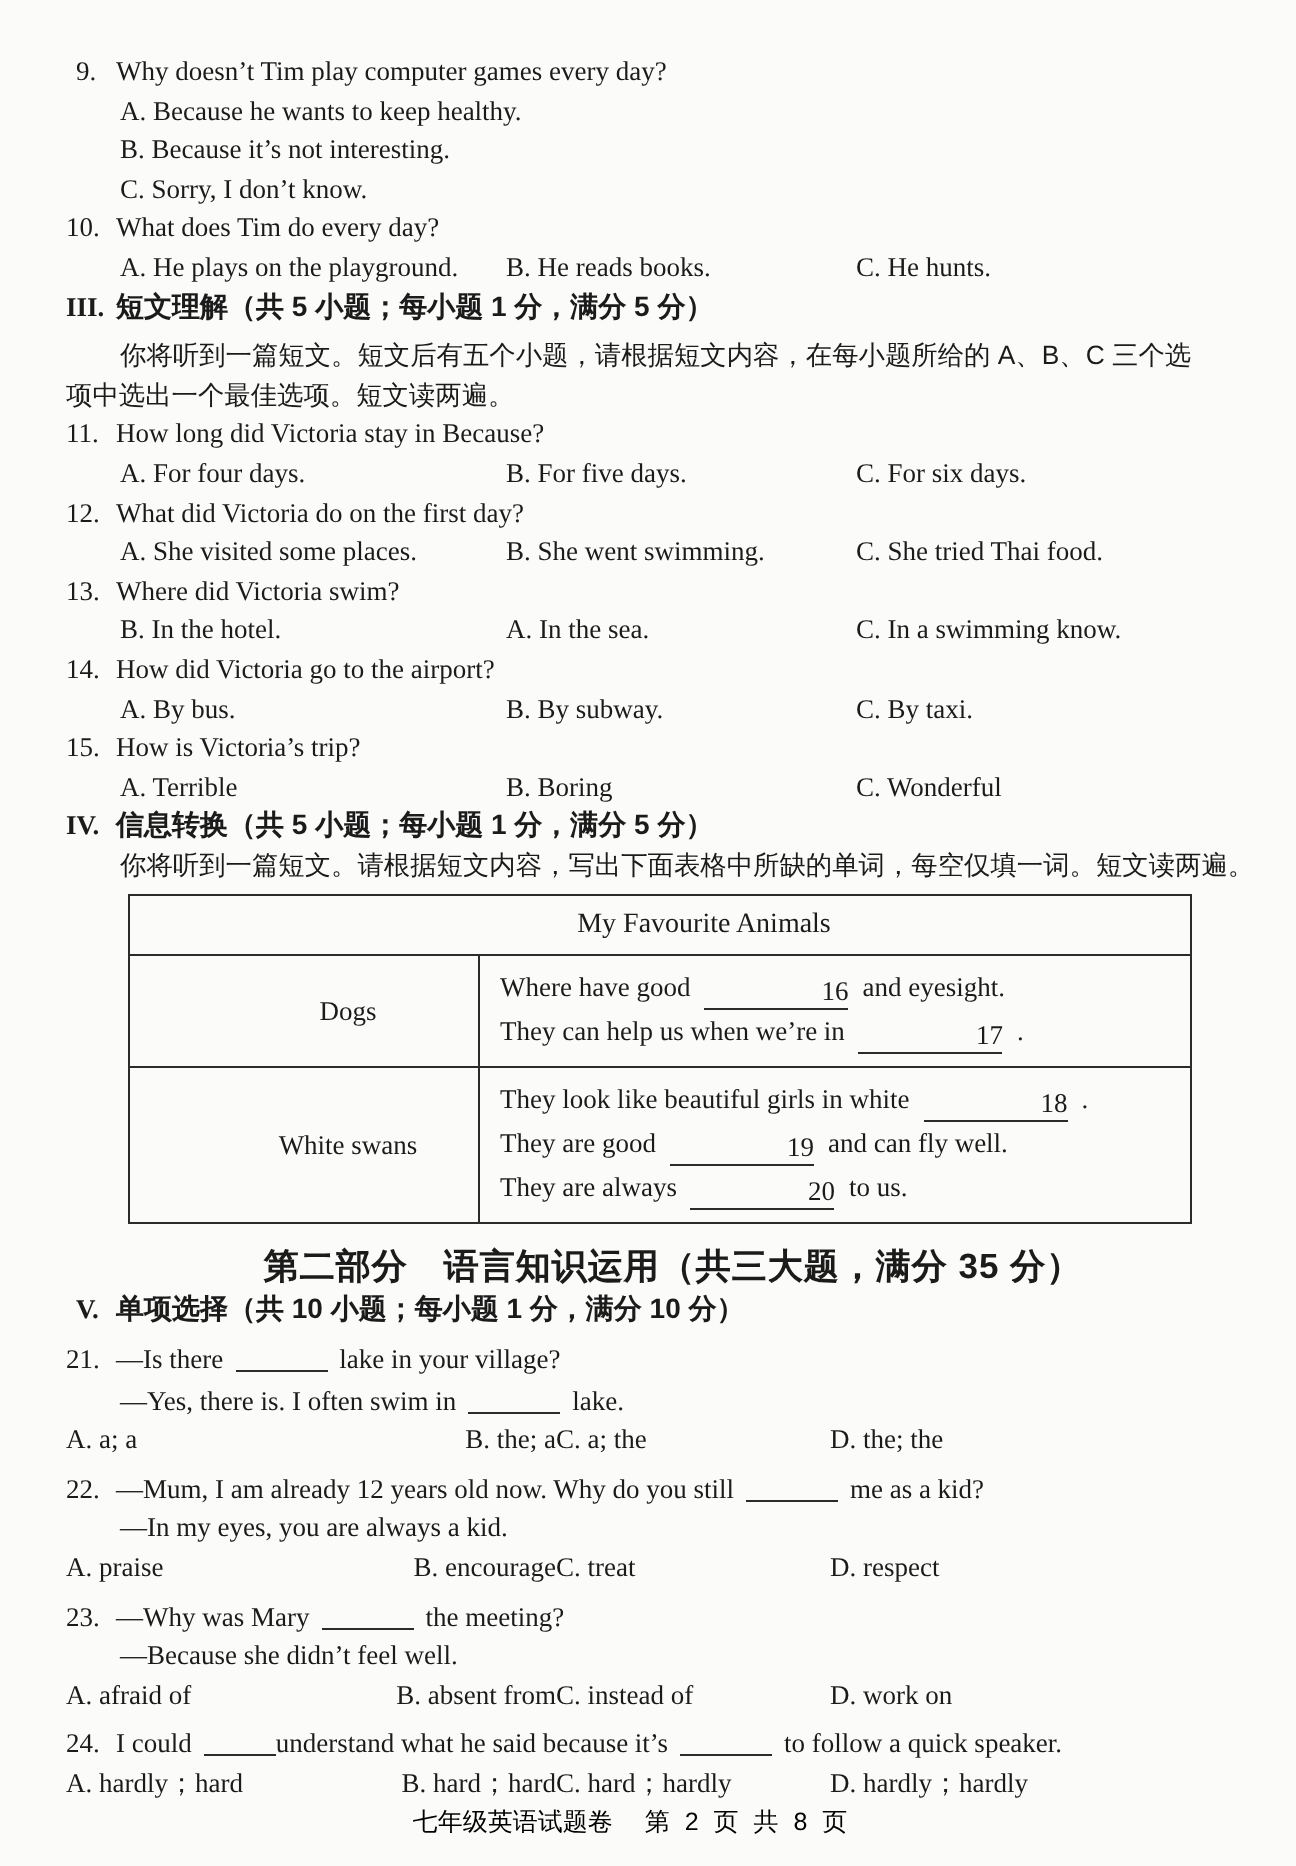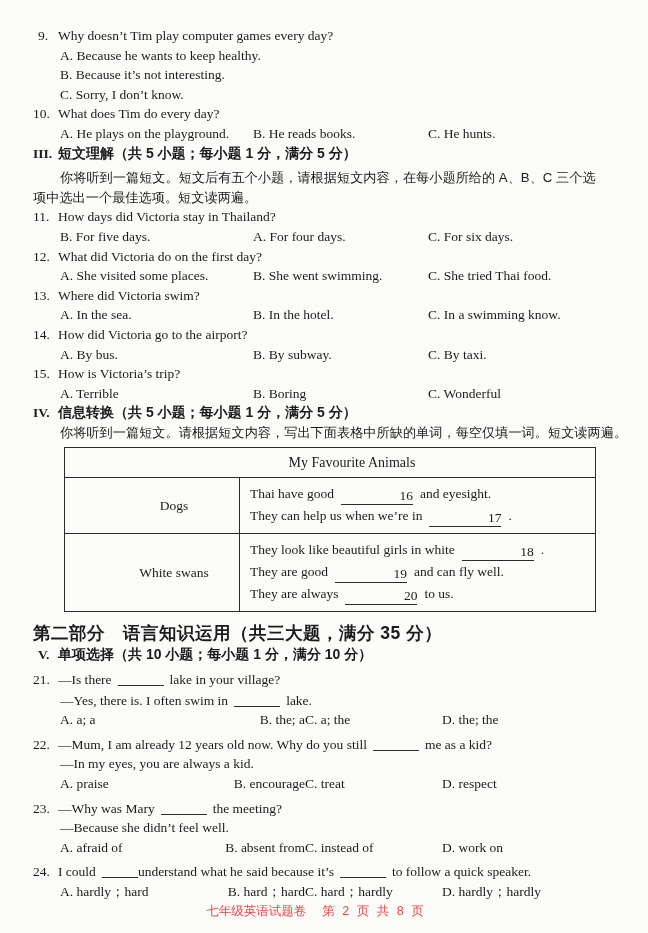--- a/index.html
+++ b/index.html
@@ -10,44 +10,44 @@
   }
   .content{position:absolute;left:33px;top:26px;width:607px;}
   .line{line-height:19.6px;white-space:nowrap;}
   .qnum{display:inline-block;min-width:22px;margin-right:3px;}
   .qnum.d1{padding-left:5px;min-width:17px;}
   .ind{margin-left:27px;}
   .opts3{display:flex;margin-left:27px;}
   .opts3>span{flex:0 0 auto;}
   .opts3>span:nth-child(1){width:193px;}
   .opts3>span:nth-child(2){width:175px;}
-  .opts4{display:flex;margin-left:27px;}
+  .opts4{display:flex;}
   .opts4>span{flex:0 0 auto;}
   .opts4>span:nth-child(1){width:122px;}
   .opts4>span:nth-child(2){width:123px;text-align:right;}
   .opts4>span:nth-child(3){width:137px;}
   .sech{font-weight:bold;}
   .sech .sectitle{font-family:"Liberation Sans","DejaVu Sans",sans-serif;font-size:14px;}
   .instr{font-family:"Liberation Sans","DejaVu Sans",sans-serif;font-size:13.2px;}
   .blank{display:inline-block;border-bottom:1px solid #2b2b2b;text-align:right;
          height:16px;line-height:16px;vertical-align:-2px;}
   .b46{width:46px;margin:0 6px;}
   .b36{width:36px;margin:0 0 0 6px;}
   .bnum{width:72px;margin:0 7px;}
   table.ltab{border-collapse:collapse;margin:5px 0 0 31px;width:532px;}
   .ltab td{border:1.5px solid #2b2b2b;padding-left:45px;}
   .ltab .ttl{text-align:center;height:27px;font-size:14px;}
   .ltab .animal{width:128px;text-align:center;}
   .ltab .desc{padding:5px 6px 6px 10px;}
   .ltab .desc .line{line-height:21.5px;}
-  .part2{margin-top:9px;text-align:left;font-family:"Liberation Sans","DejaVu Sans",sans-serif;
+  .part2{margin-top:9px;text-align:center;font-family:"Liberation Sans","DejaVu Sans",sans-serif;
          font-weight:bold;font-size:17.5px;letter-spacing:.5px;}
   .mt2{margin-top:0;} .mt4{margin-top:4px;} .mt5{margin-top:5px;}
   .footer{position:absolute;left:0;right:16px;top:903px;text-align:center;
-          font-family:"Liberation Sans","DejaVu Sans",sans-serif;font-size:12.5px;color:#ef4444;}
+          font-family:"Liberation Sans","DejaVu Sans",sans-serif;font-size:12.5px;color:#000000;}
   .footer .pg{margin-left:16px;letter-spacing:2px;}
 </style>
 </head>
 <body>
 
 <div class="page">
   <div class="content">
 
     <div class="line">
       <span class="qnum d1">9.</span><span>Why doesn’t Tim play computer games every day?</span>
@@ -65,43 +65,43 @@
       <span>C. He hunts.</span>
     </div>
 
     <div class="line sech mt2">
       <span class="qnum">III.</span><span class="sectitle">短文理解（共 5 小题；每小题 1 分，满分 5 分）</span>
     </div>
     <div class="line instr ind mt5">你将听到一篇短文。短文后有五个小题，请根据短文内容，在每小题所给的 A、B、C 三个选</div>
     <div class="line instr">项中选出一个最佳选项。短文读两遍。</div>
 
     <div class="line">
-      <span class="qnum">11.</span><span>How days did Victoria stay in Thailand?</span>
-    </div>
-    <div class="line opts3">
+      <span class="qnum">11.</span><span>How long did Victoria stay in Because?</span>
+    </div>
+    <div class="line opts3">
+      <span>A. For four days.</span>
       <span>B. For five days.</span>
-      <span>A. For four days.</span>
       <span>C. For six days.</span>
     </div>
 
     <div class="line">
       <span class="qnum">12.</span><span>What did Victoria do on the first day?</span>
     </div>
     <div class="line opts3">
       <span>A. She visited some places.</span>
       <span>B. She went swimming.</span>
       <span>C. She tried Thai food.</span>
     </div>
 
     <div class="line">
       <span class="qnum">13.</span><span>Where did Victoria swim?</span>
     </div>
     <div class="line opts3">
+      <span>B. In the hotel.</span>
       <span>A. In the sea.</span>
-      <span>B. In the hotel.</span>
       <span>C. In a swimming know.</span>
     </div>
 
     <div class="line">
       <span class="qnum">14.</span><span>How did Victoria go to the airport?</span>
     </div>
     <div class="line opts3">
       <span>A. By bus.</span>
       <span>B. By subway.</span>
       <span>C. By taxi.</span>
@@ -123,21 +123,21 @@
 
     <table class="ltab">
       <tbody>
           <tr>
         <td class="ttl" colspan="2">My Favourite Animals</td>
       </tr>
       <tr>
         <td class="animal">Dogs</td>
         <td class="desc">
           <div class="line">
-            <span>Thai have good</span><span class="blank bnum">16</span><span>and eyesight.</span>
+            <span>Where have good</span><span class="blank bnum">16</span><span>and eyesight.</span>
           </div>
           <div class="line">
             <span>They can help us when we’re in</span><span class="blank bnum">17</span><span>.</span>
           </div>
         </td>
       </tr>
       <tr>
         <td class="animal">White swans</td>
         <td class="desc">
           <div class="line">

